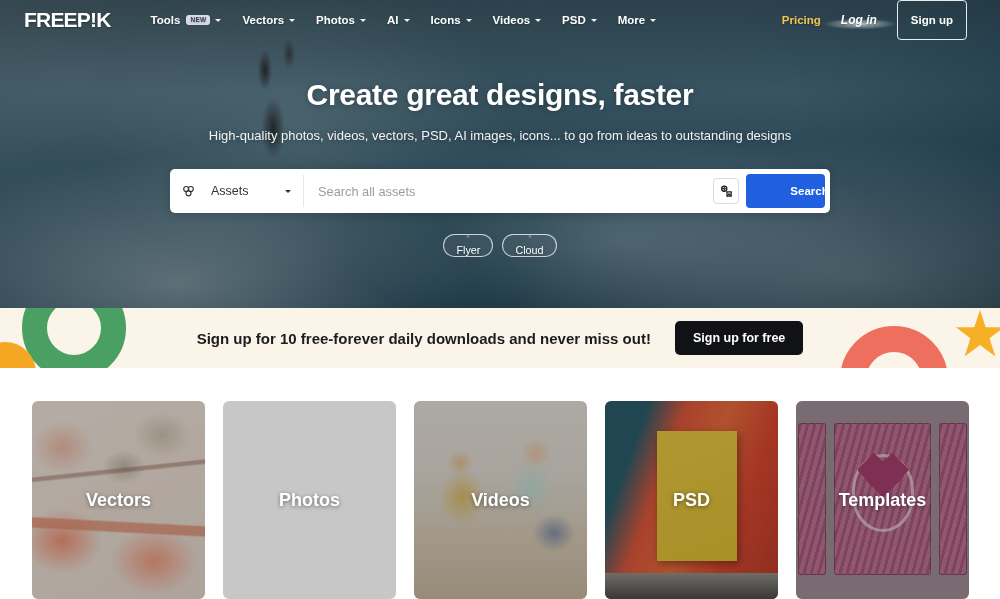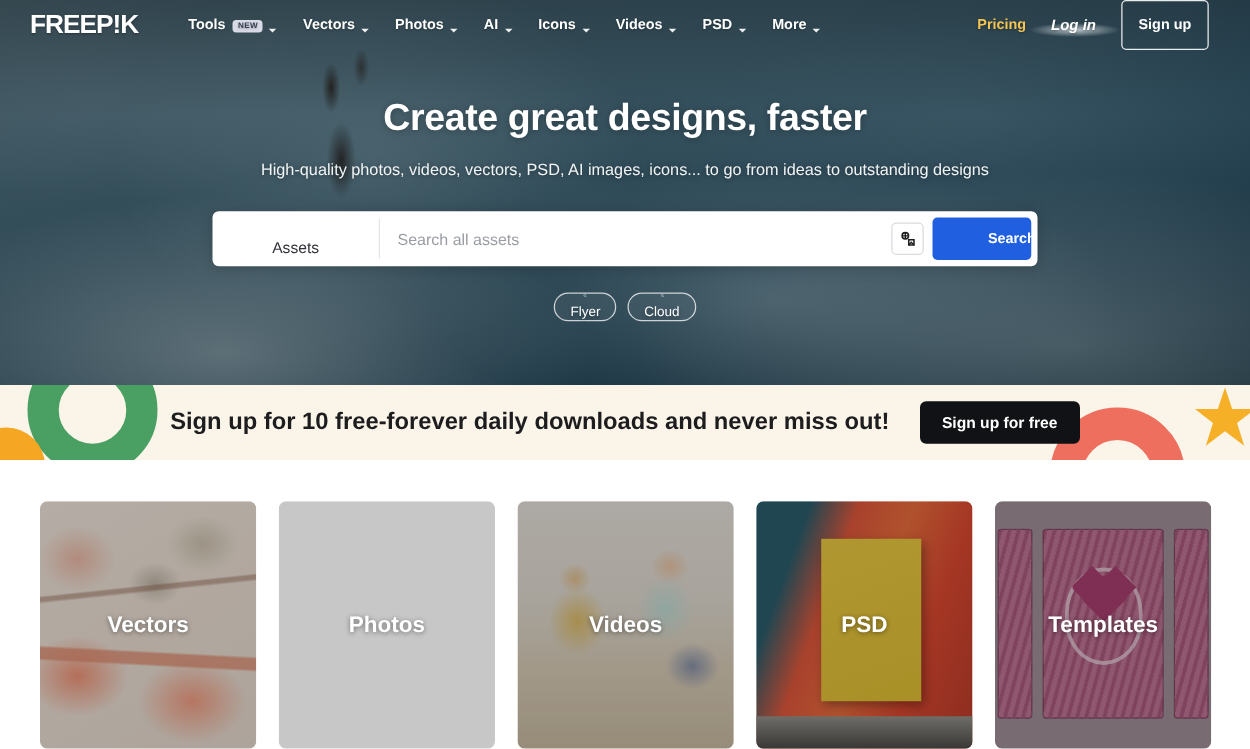--- a/index.html
+++ b/index.html
@@ -75,21 +75,21 @@
     cursor: pointer;
   }
   .nav {
     display: flex;
     align-items: center;
     gap: 21px;
     flex: 1;
   }
   .nav-item {
     display: flex;
-    align-items: flex-end;
+    align-items: center;
     gap: 5px;
     color: #ffffff;
     font-size: 11.5px;
     font-weight: 700;
     cursor: pointer;
     white-space: nowrap;
     text-shadow: 0 1px 2px rgba(0,0,0,0.3);
   }
   .badge-new {
     display: inline-block;
@@ -185,21 +185,20 @@
   .assets-select {
     width: 134px;
     height: 32px;
     display: flex;
     align-items: center;
     gap: 16px;
     padding: 0 12px;
     border-right: 1px solid #e4e6ea;
     cursor: pointer;
     position: relative;
-    flex-direction: column;
   }
   .assets-label {
     font-size: 12.5px;
     color: #32343a;
     flex: 1;
   }
   .assets-caret {
     width: 0; height: 0;
     border-left: 3.2px solid transparent;
     border-right: 3.2px solid transparent;
@@ -307,21 +306,21 @@
   }
   .deco-yellow-star {
     right: -4px; top: 2px;
     width: 48px; height: 48px;
     background: #f5b027;
     clip-path: polygon(50% 0%, 62% 36%, 100% 36%, 70% 59%, 82% 97%, 50% 73%, 18% 97%, 30% 59%, 0% 36%, 38% 36%);
   }
   .promo-text {
     position: relative;
     z-index: 3;
-    font-size: 19px;
+    font-size: 15px;
     font-weight: 700;
     color: #1d1d1f;
   }
   .promo-btn {
     position: relative;
     z-index: 3;
     background: #111215;
     color: #ffffff;
     border: none;
     border-radius: 5px;

